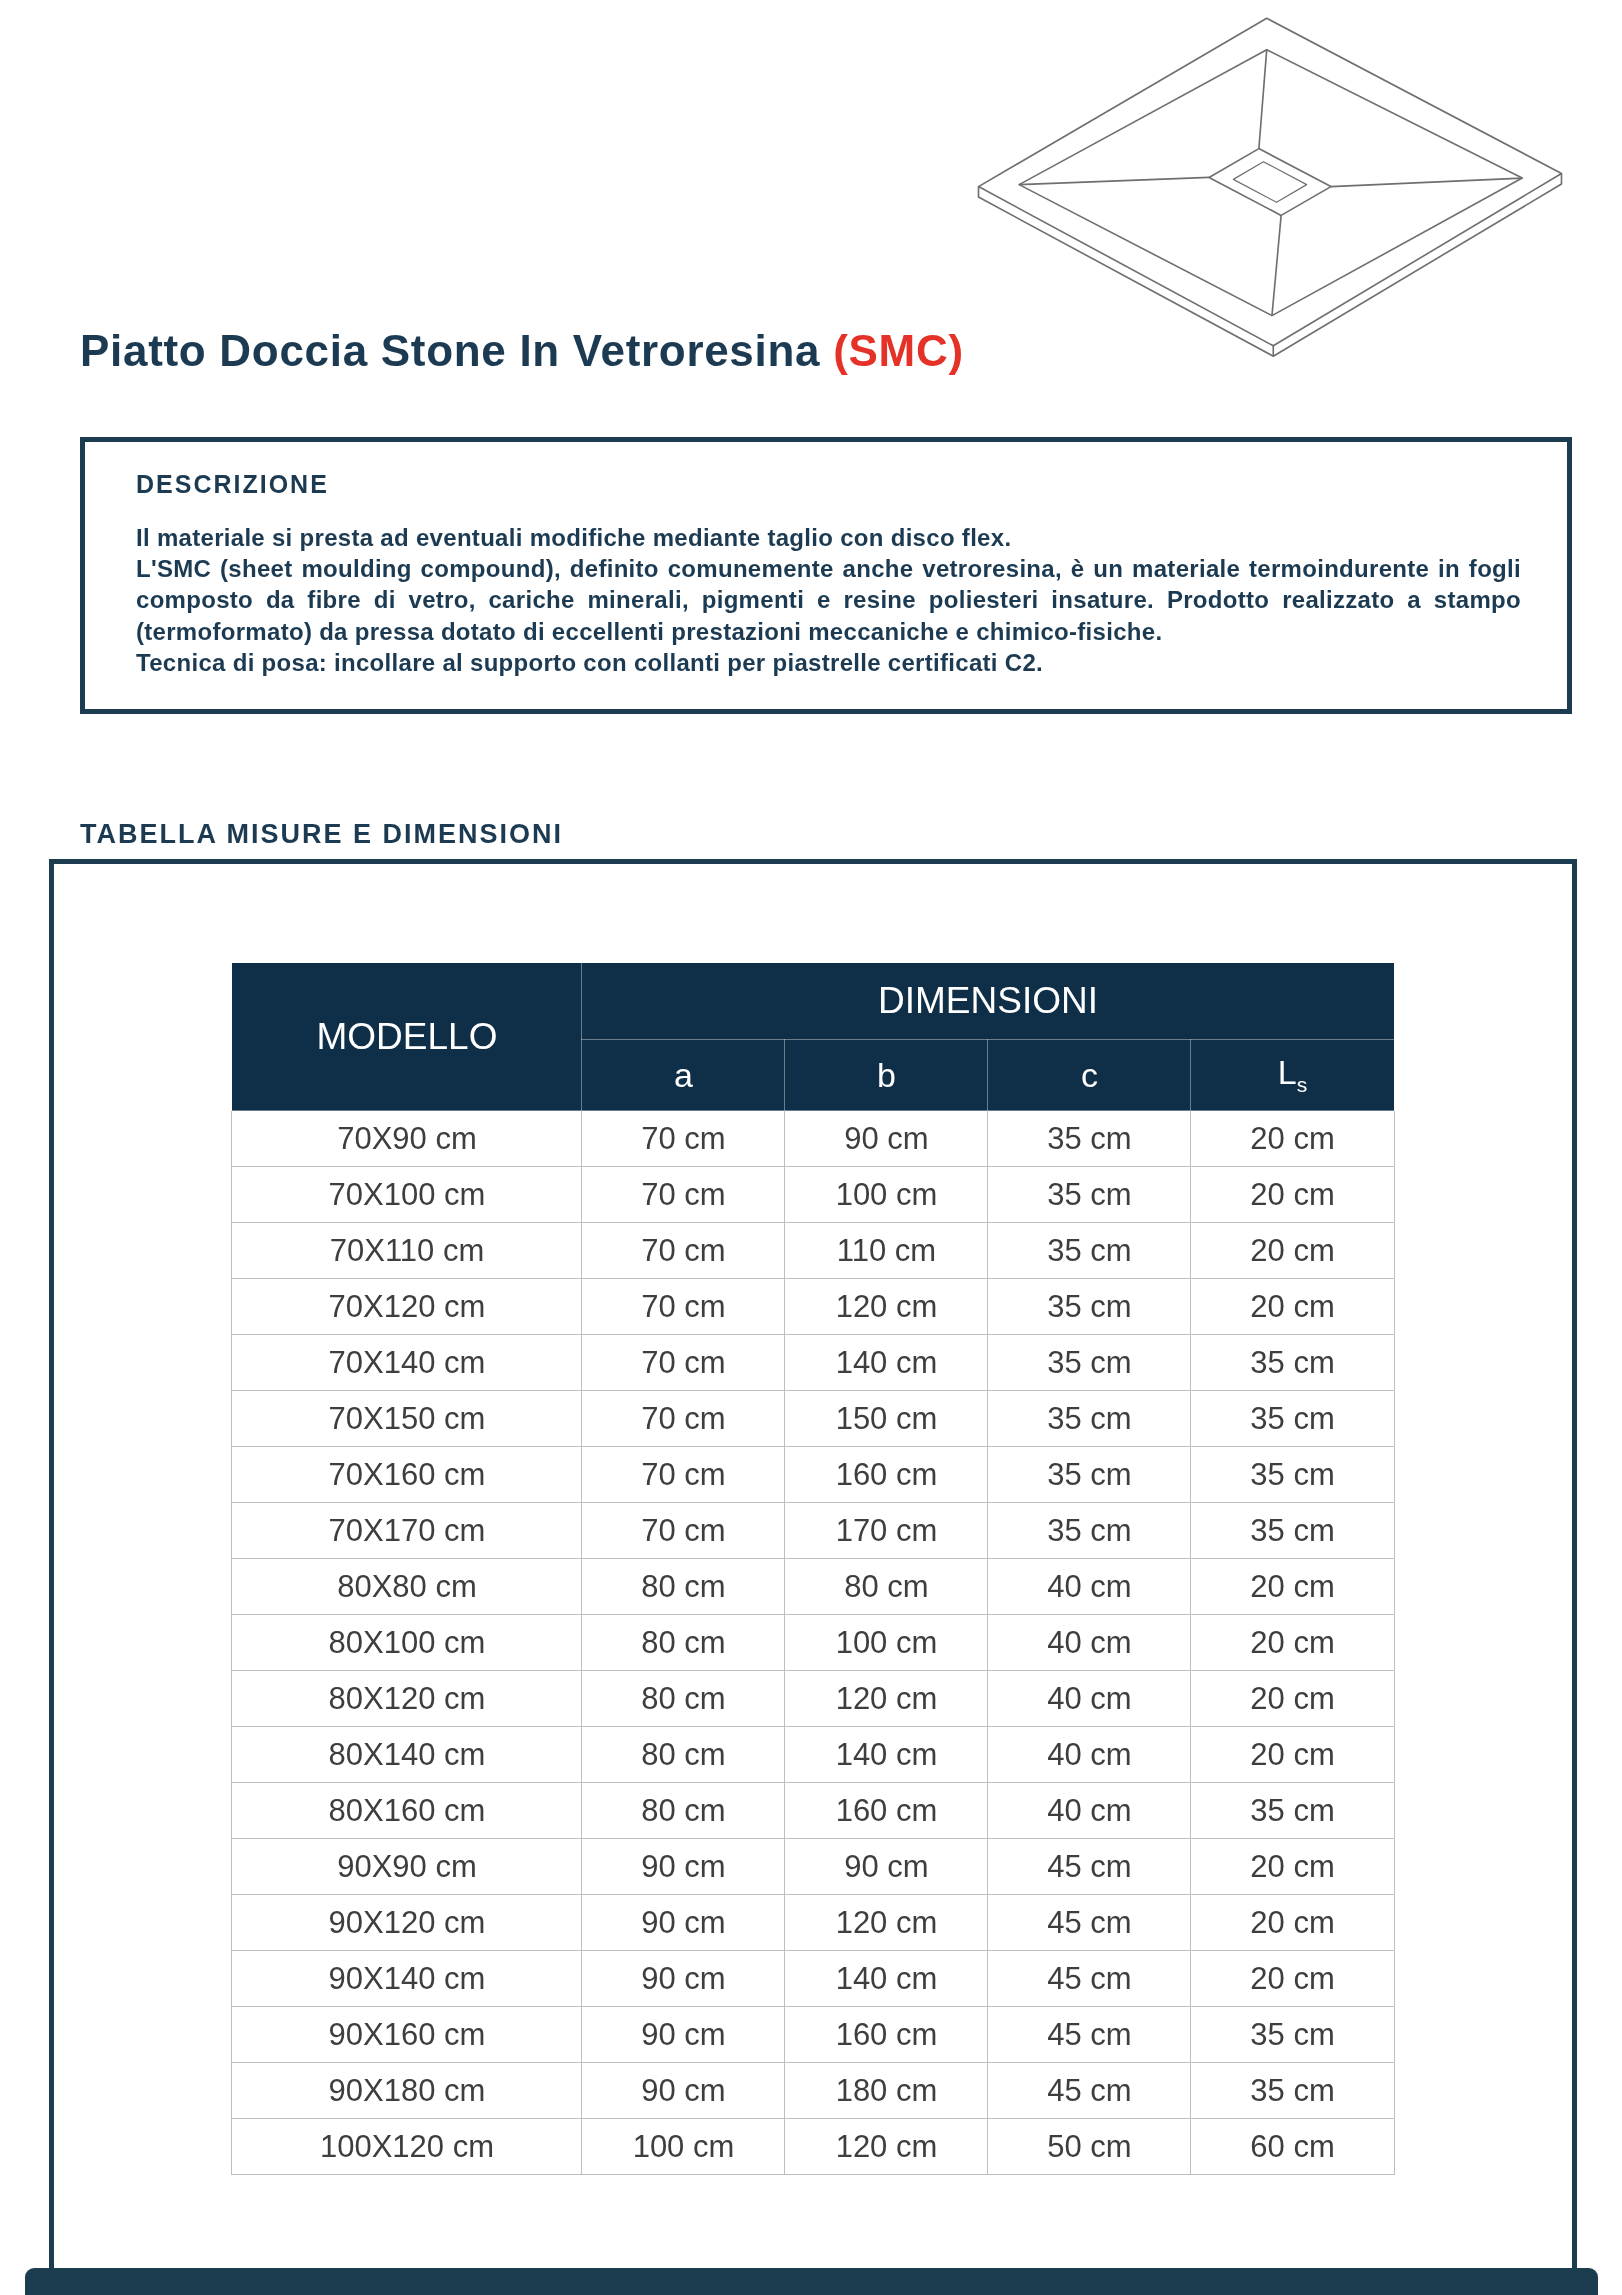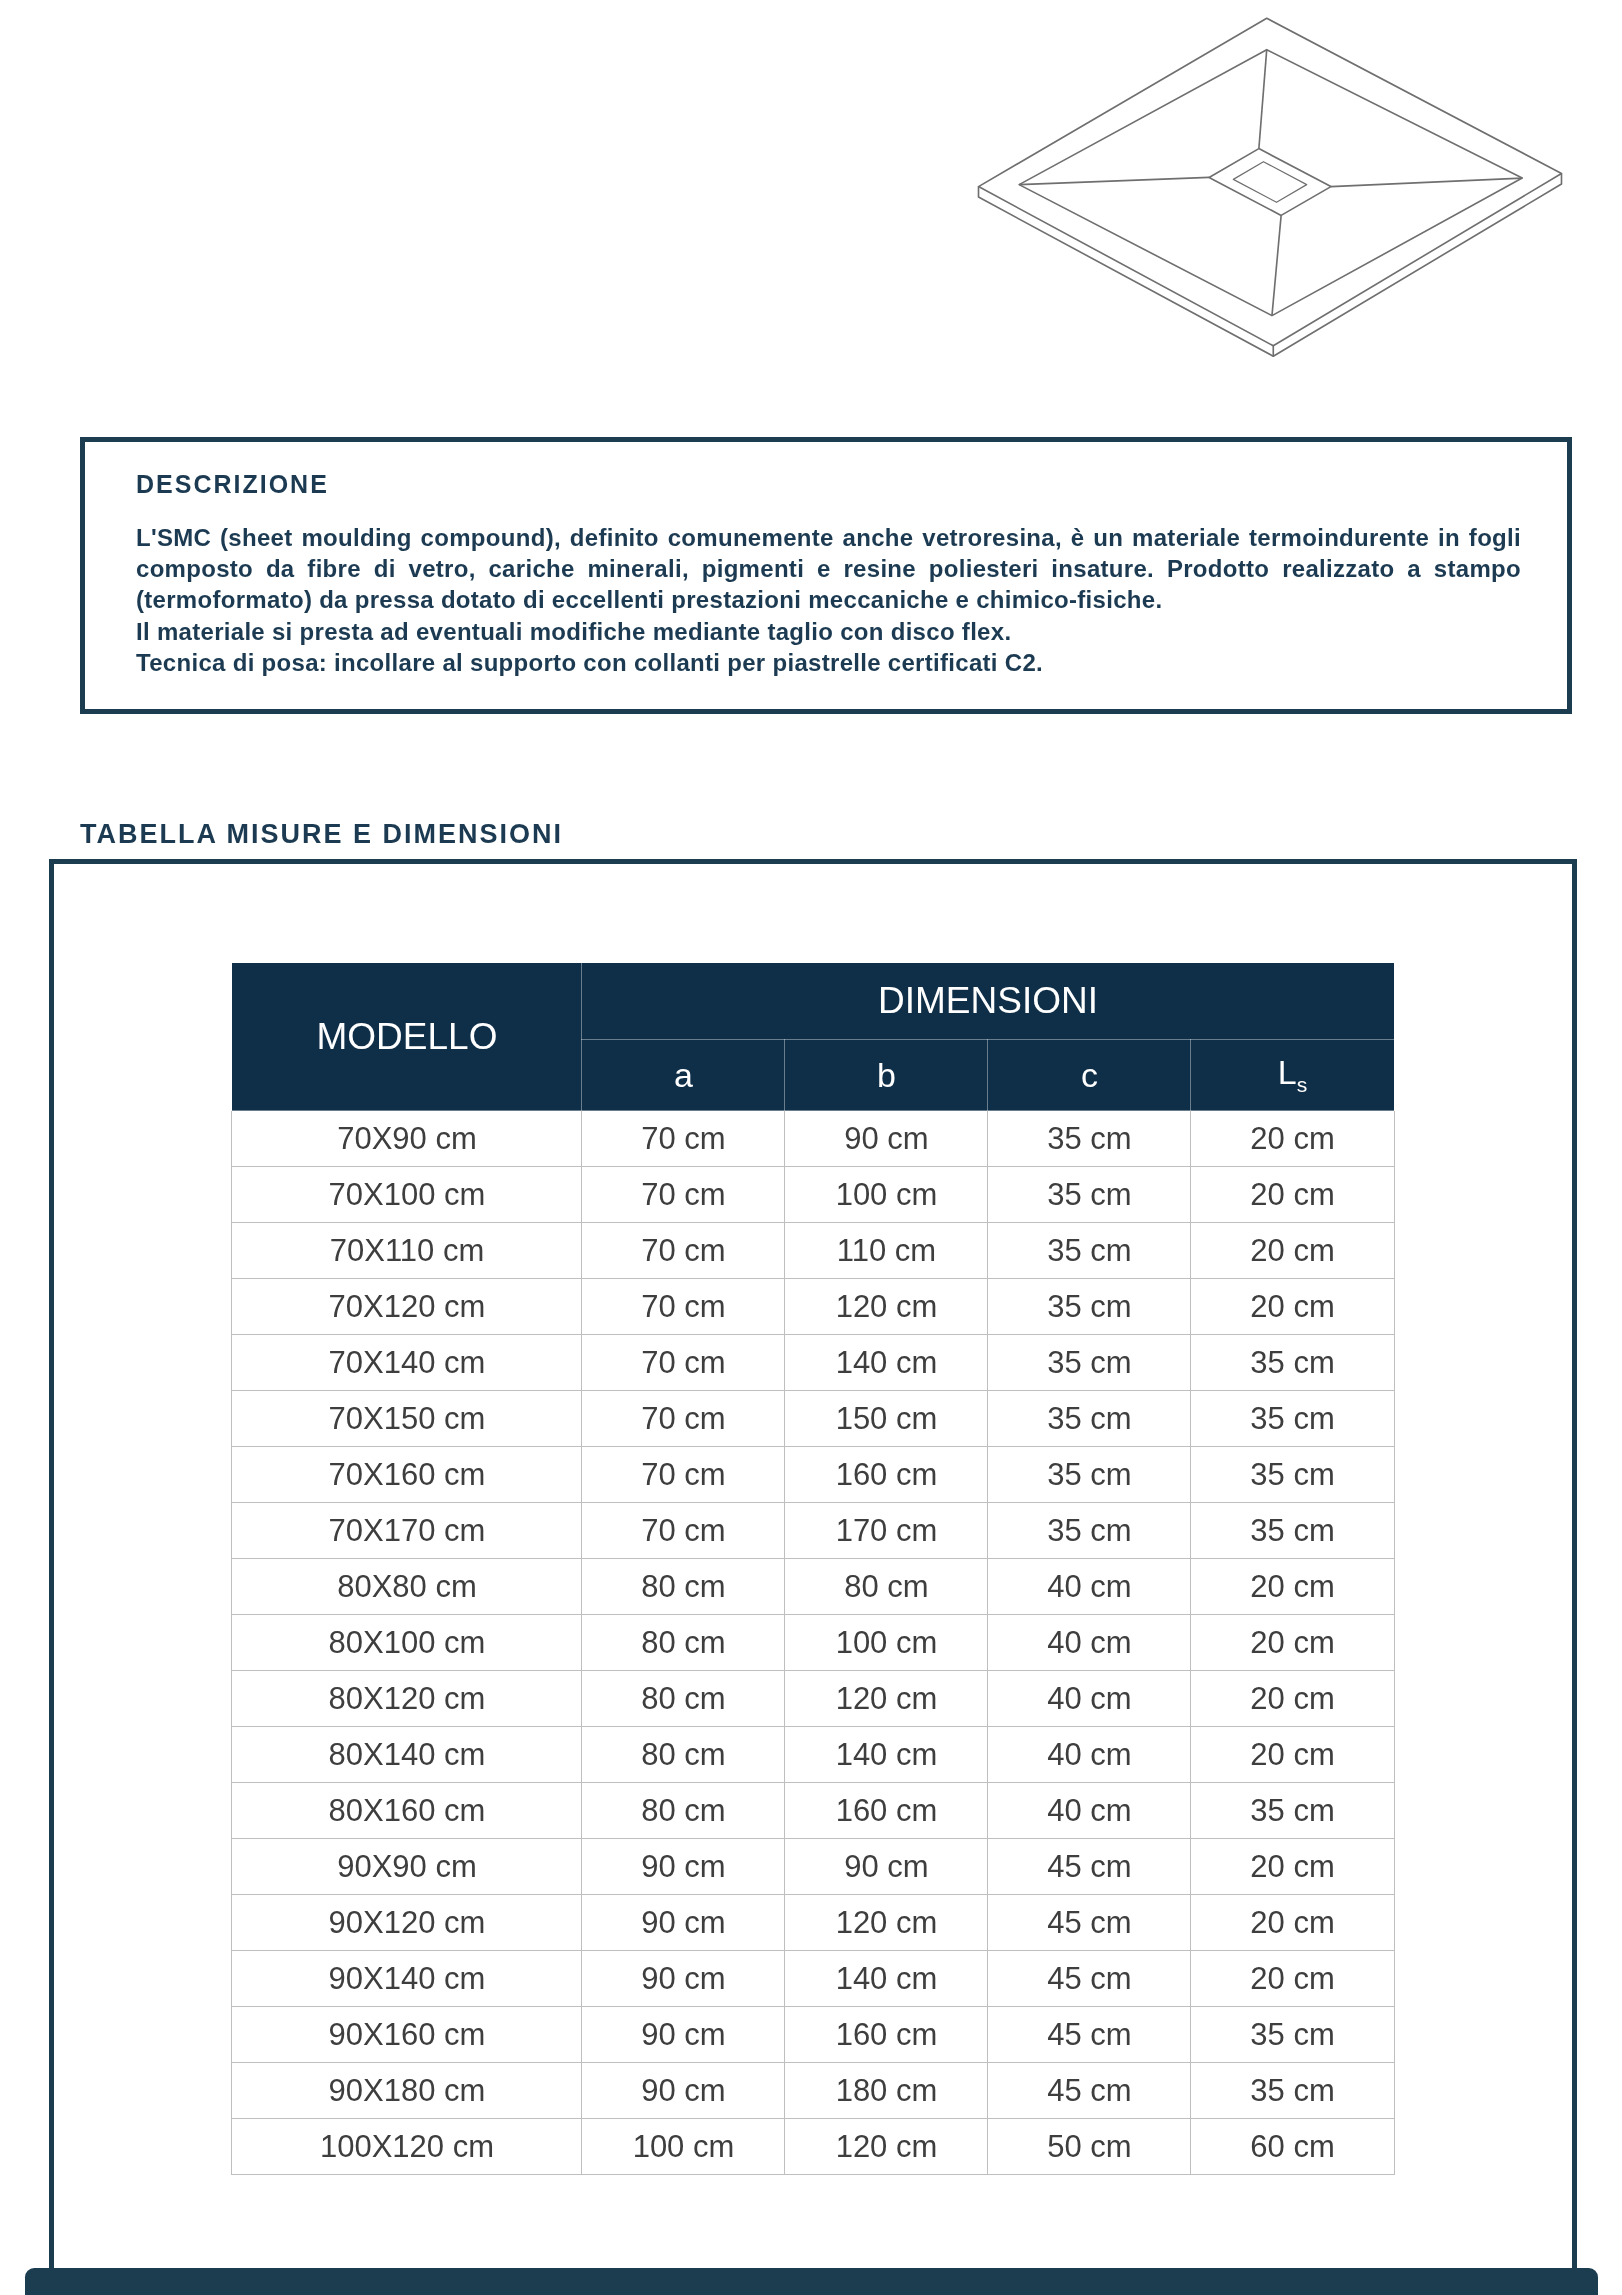--- a/index.html
+++ b/index.html
@@ -100,26 +100,29 @@
       <polygon points="438,207 548,265 472,309 362,251"></polygon>
       <polygon points="445,227 511,262 465,289 399,254" stroke-width="1.8"></polygon>
 
       <line x1="450" y1="56" x2="438" y2="207"></line>
       <line x1="840" y1="252" x2="548" y2="265"></line>
       <line x1="458" y1="462" x2="472" y2="309"></line>
       <line x1="72" y1="262" x2="362" y2="251"></line>
     </svg>
   </div>
 
+  <div class="page-title">
+    <span>Piatto Doccia Stone In Vetroresina </span><span class="title-highlight">(SMC)</span>
+  </div>
 
   <div class="desc-box">
     <div class="desc-heading">DESCRIZIONE</div>
     <div class="desc-body">
+      <p>Il materiale si presta ad eventuali modifiche mediante taglio con disco flex.</p>
       <p>L'SMC (sheet moulding compound), definito comunemente anche vetroresina, è un materiale termoindurente in fogli composto da fibre di vetro, cariche minerali, pigmenti e resine poliesteri insature. Prodotto realizzato a stampo (termoformato) da pressa dotato di eccellenti prestazioni meccaniche e chimico-fisiche.</p>
-      <p>Il materiale si presta ad eventuali modifiche mediante taglio con disco flex.</p>
       <p>Tecnica di posa: incollare al supporto con collanti per piastrelle certificati C2.</p>
     </div>
   </div>
 
   <div class="table-label">TABELLA MISURE E DIMENSIONI</div>
 
   <div class="table-box">
     <table class="spec-table">
       <colgroup>
         <col style="width:350px">

